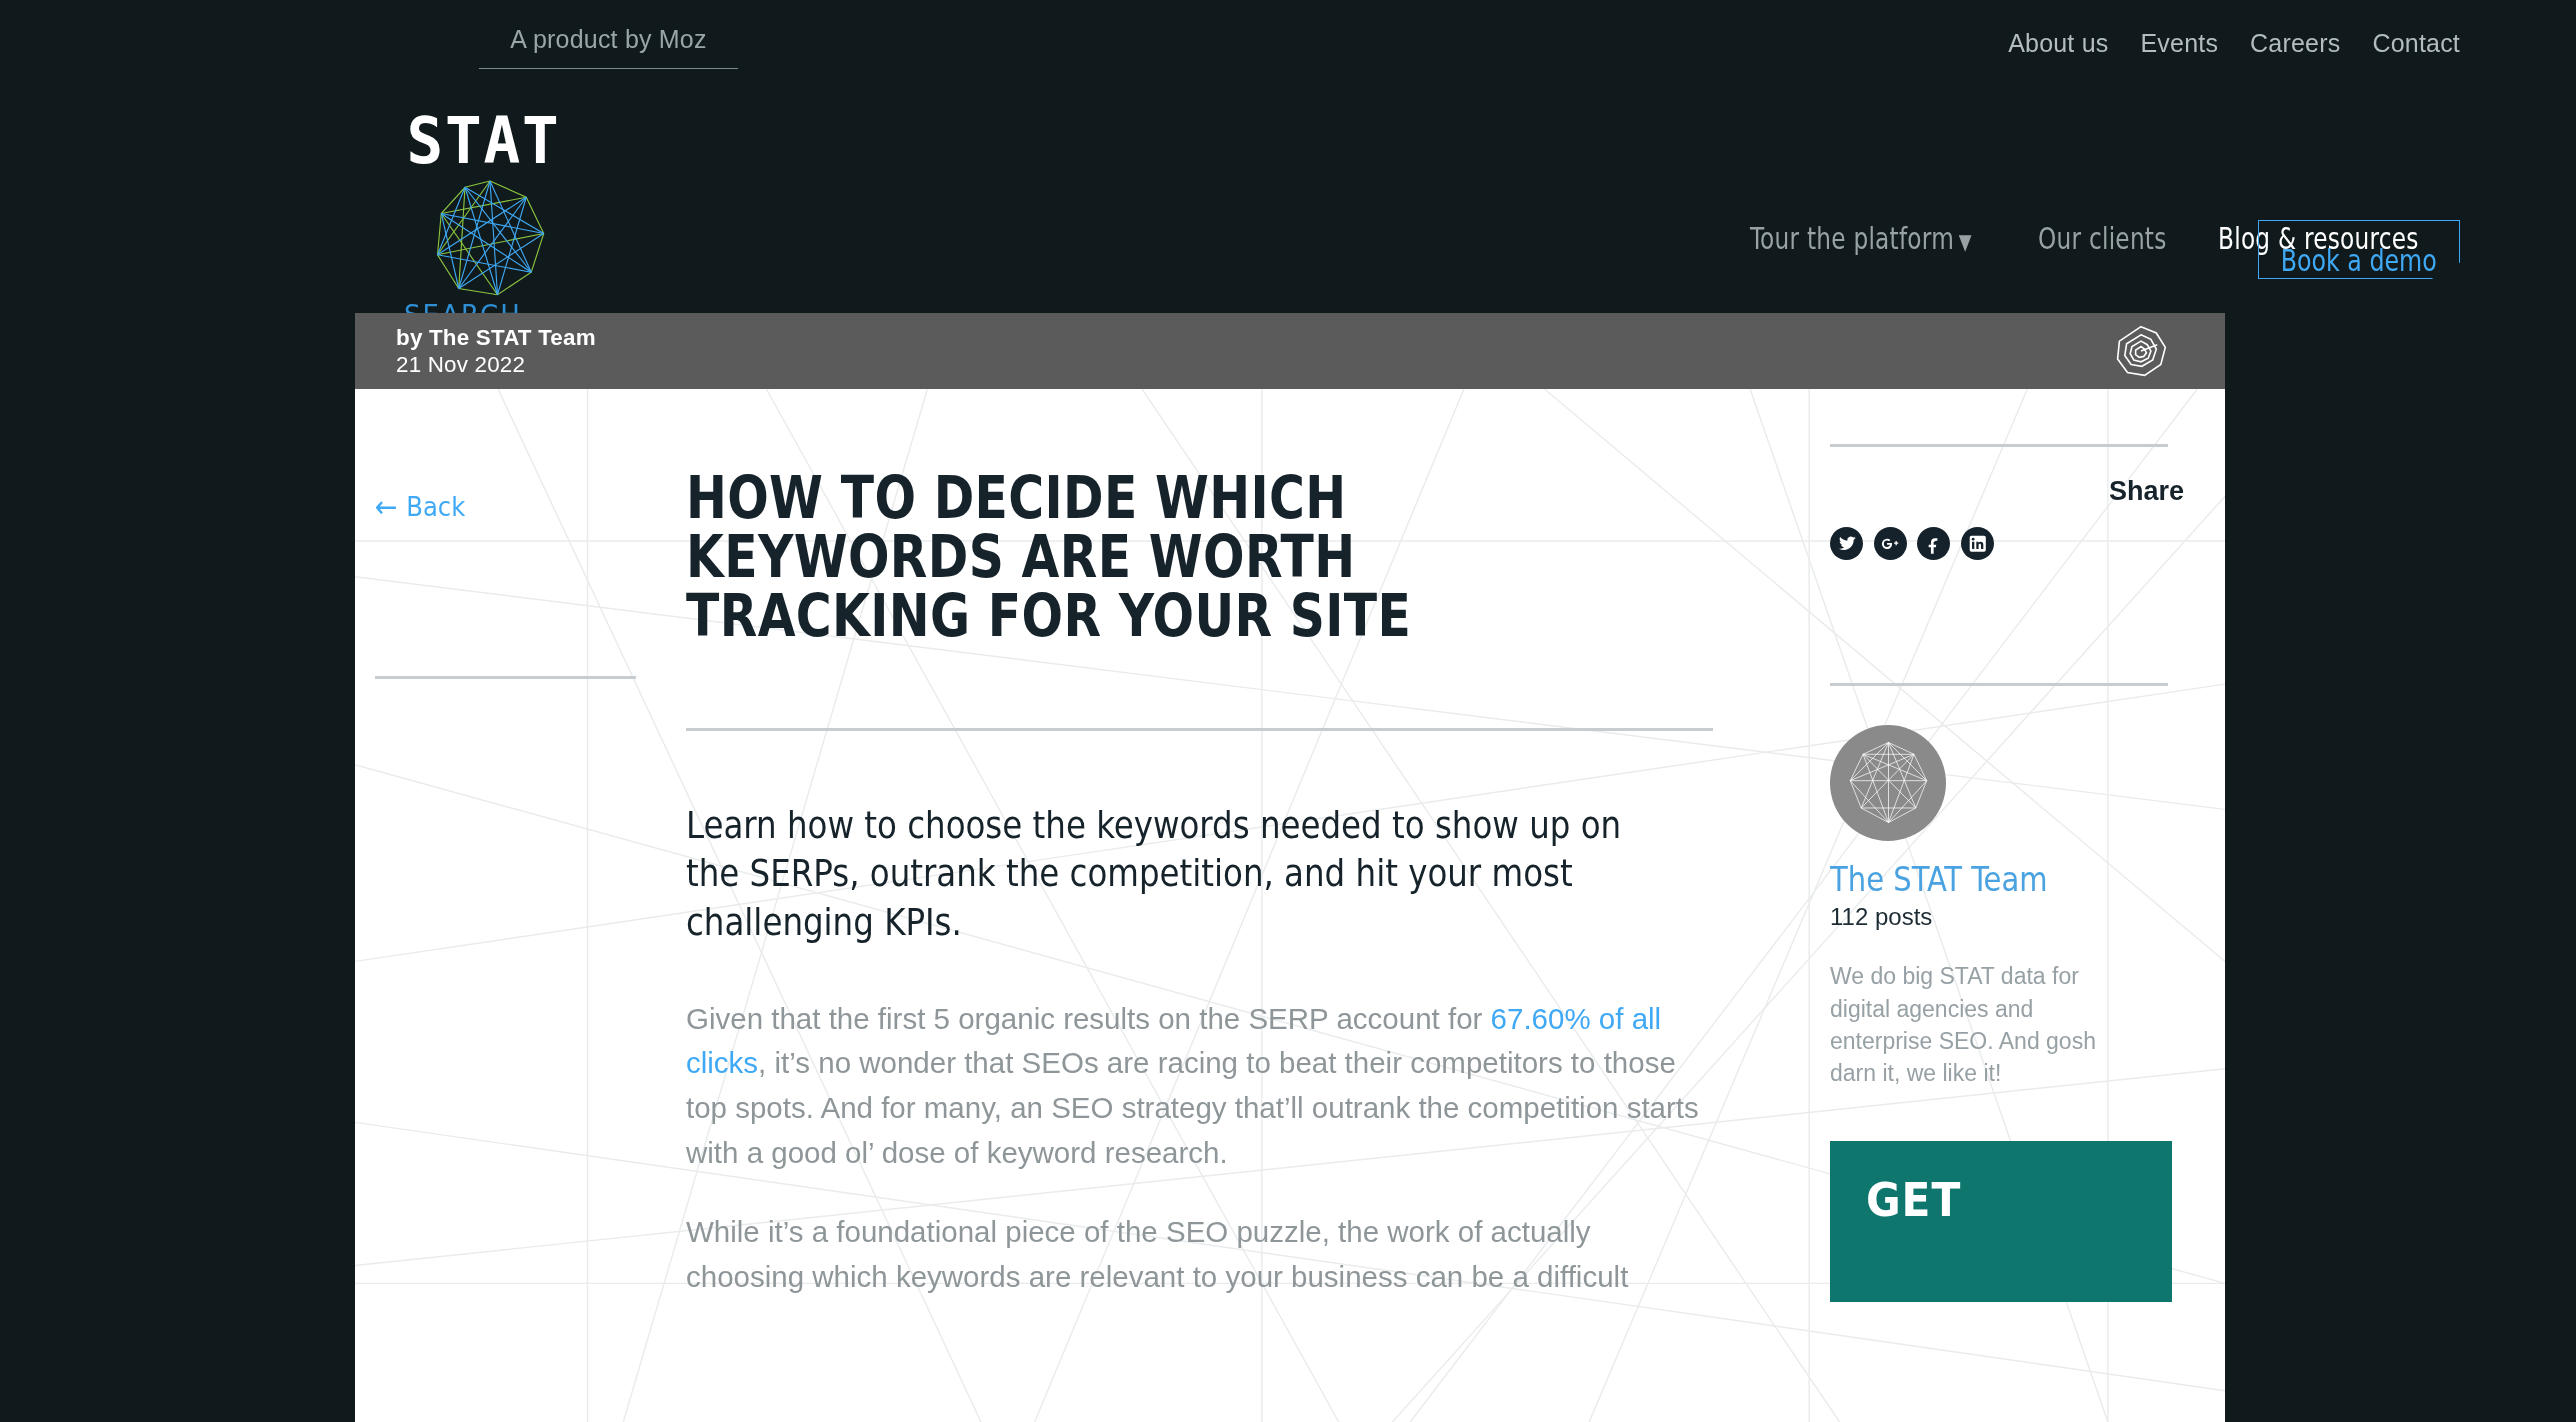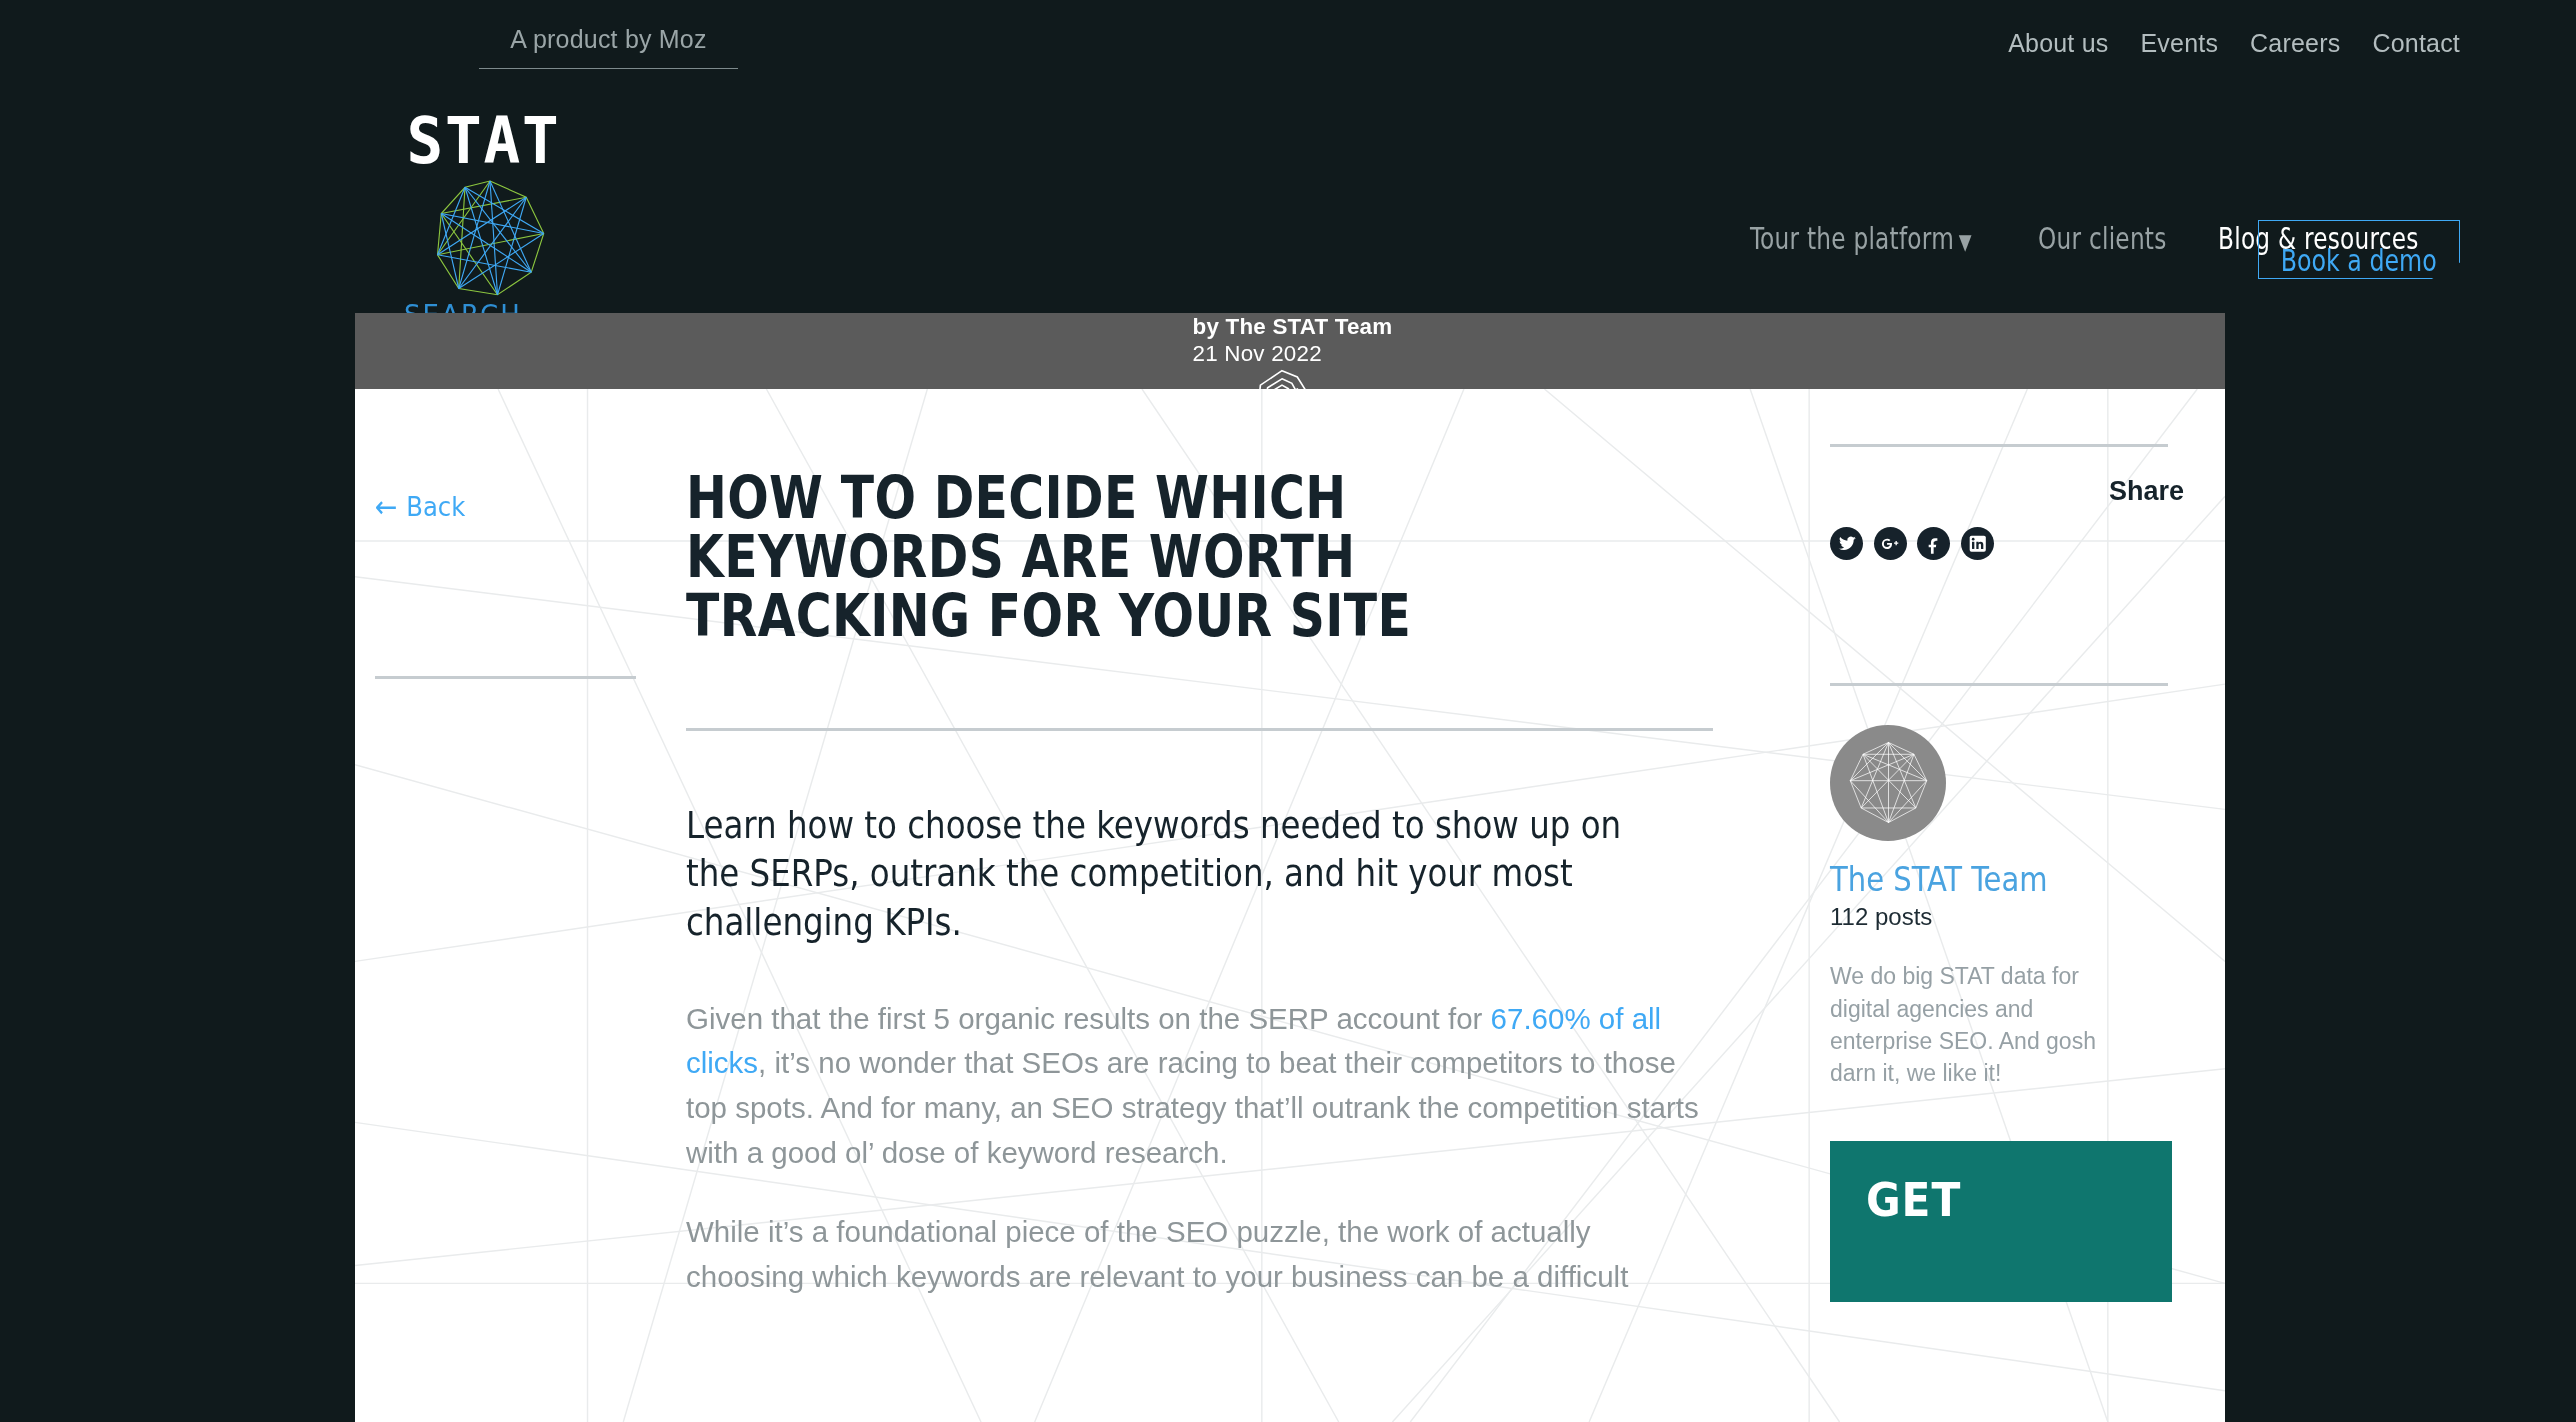--- a/index.html
+++ b/index.html
@@ -82,21 +82,20 @@
   
   .panel{
     position:absolute; left:355px; top:313px;
     width:1870px; height:1109px;
     background:#ffffff; overflow:hidden;
   }
   .panel-bar{
     position:relative; width:100%; height:76px; background:#5b5b5b;
     display:flex; align-items:center; justify-content:space-between;
     padding:0 36px 0 41px;
-    flex-direction:column;
   }
   .byline{ color:#ffffff; line-height:1.22; }
   .byline .name{ font-size:22.4px; font-weight:700; letter-spacing:0.2px; }
   .byline .date{ font-size:22.4px; font-weight:400; letter-spacing:0.2px; }
   .spiral-icon{ width:54px; height:54px; margin-right:21.5px; }
 
   .panel-body{
     position:relative; width:100%; height:1033px; background:#fff;
   }
   .watermark{

